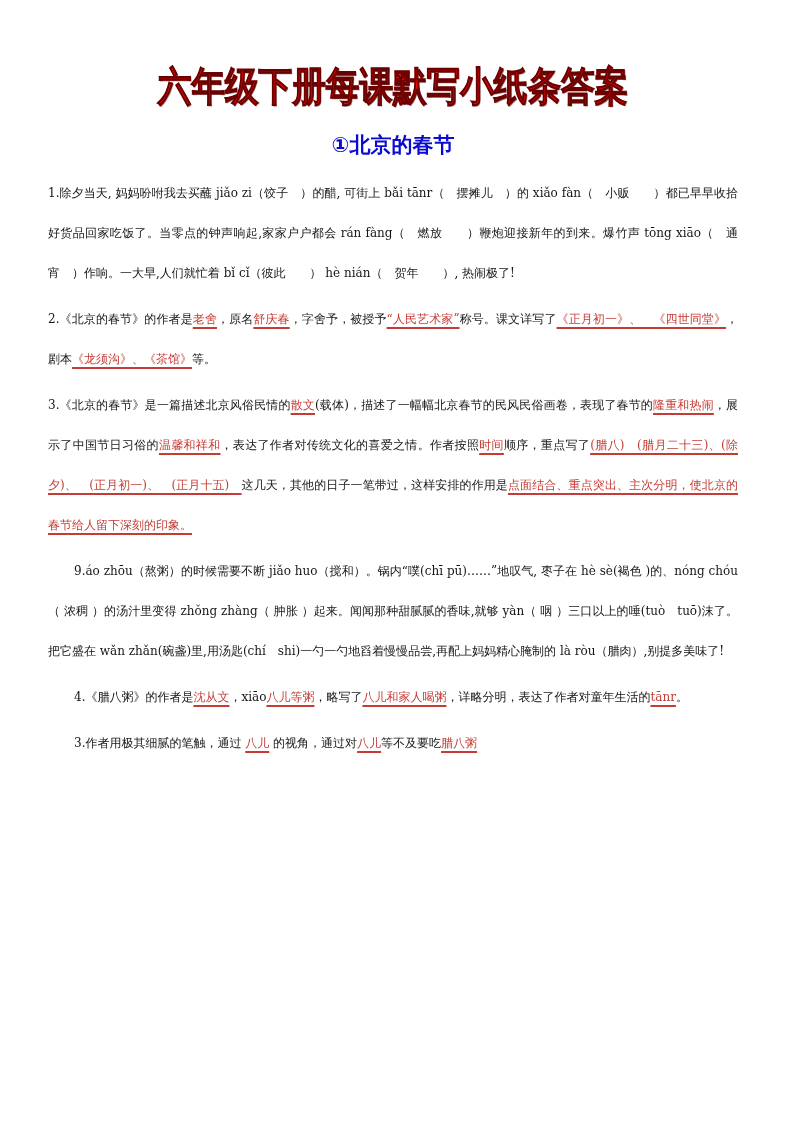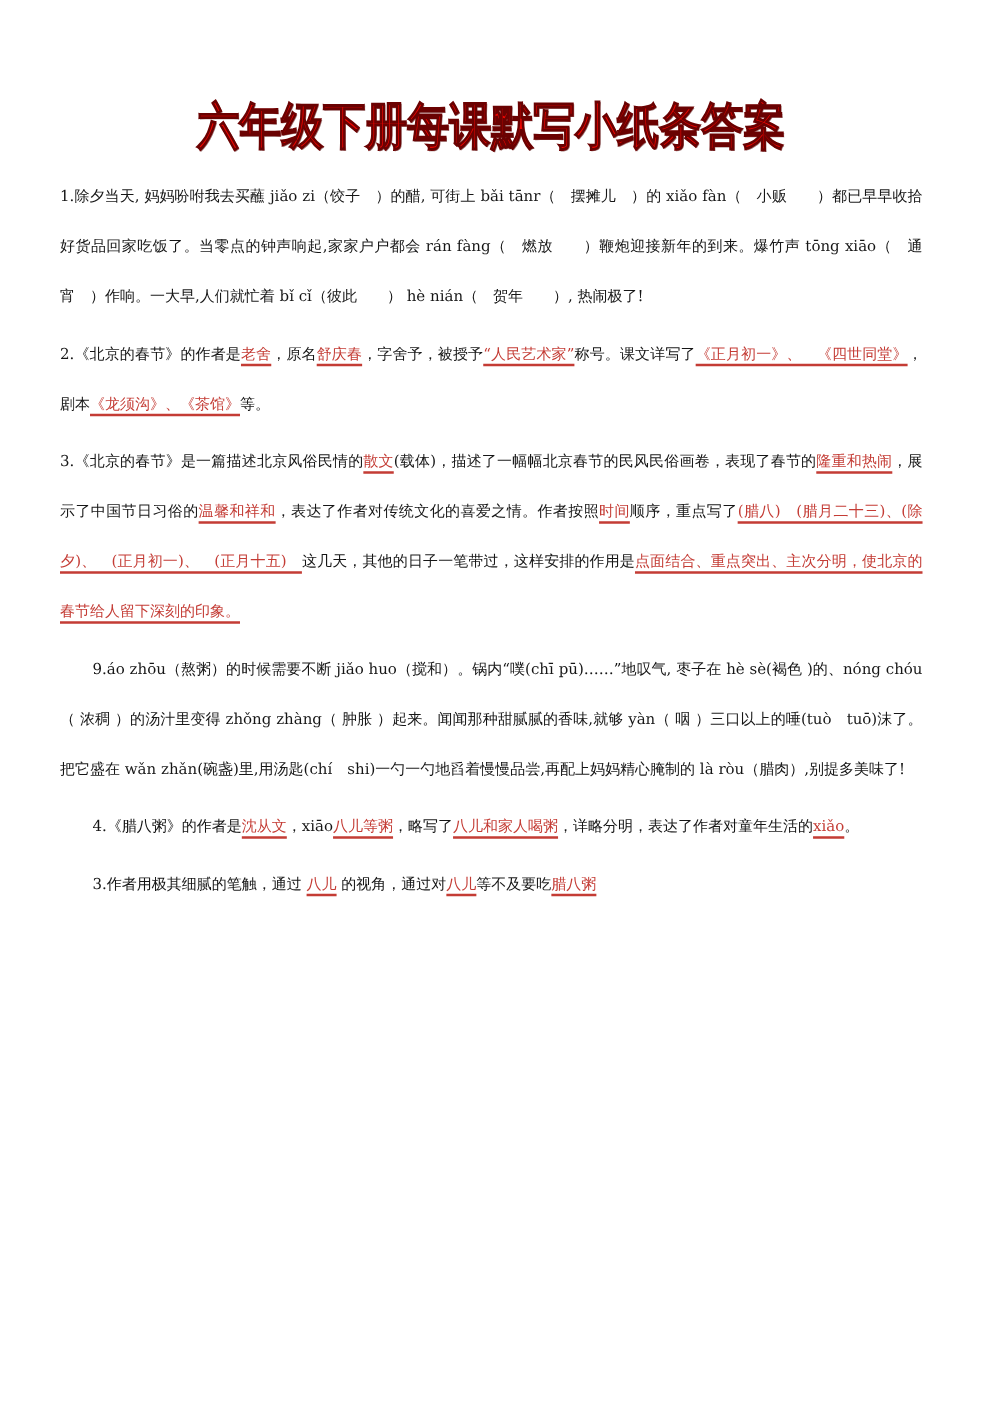--- a/index.html
+++ b/index.html
@@ -1,20 +1,20 @@
 <!DOCTYPE html>
 <html style="--title_red: #ee0500; --heading_blue: #0a0ad2; --answer_red: #c43c35; --body_text: #161616;"><head>
 <meta charset="utf-8">
 <style>
   html,body { margin:0; padding:0; background:#ffffff; }
   .page {
     position:relative;
     width:786px; height:1122px;
     box-sizing:border-box;
-    padding:73px 48px 0 48px;
+    padding:58px 48px 0 48px;
     background:#ffffff;
     font-family:"DejaVu Serif","Liberation Serif",serif;
     color:var(--body_text,#161616);
     overflow:hidden;
   }
   .doc-title {
     text-align:center;
     font-family:"DejaVu Sans","Liberation Sans",sans-serif;
     font-size:40px;
     font-weight:900;
@@ -50,20 +50,21 @@
     text-decoration-thickness:1.5px;
     text-underline-offset:4px;
   }
 </style>
 </head>
 <body>
 
 <div class="page">
   <div class="doc-title">六年级下册每课默写小纸条答案</div>
   <div id="doc-body">
+      <div class="section-heading">①北京的春节</div>
       <div class="para"><span>1.除夕当天, 妈妈吩咐我去买蘸 jiǎo zi（饺子　）的醋, 可街上 bǎi tānr（　摆摊儿　）的 xiǎo fàn（　小贩　　）都已早早收拾好货品回家吃饭了。当零点的钟声响起,家家户户都会 rán fàng（　燃放　　）鞭炮迎接新年的到来。爆竹声 tōng xiāo（　通宵　）作响。一大早,人们就忙着 bǐ cǐ（彼此　　） hè nián（　贺年　　）, 热闹极了!</span></div>
       <div class="para"><span>2.《北京的春节》的作者是</span><span class="red">老舍</span><span>，原名</span><span class="red">舒庆春</span><span>，字舍予，被授予</span><span class="red">“人民艺术家”</span><span>称号。课文详写了</span><span class="red">《正月初一》、　《四世同堂》</span><span>，剧本</span><span class="red">《龙须沟》、《茶馆》</span><span>等。</span></div>
       <div class="para"><span>3.《北京的春节》是一篇描述北京风俗民情的</span><span class="red">散文</span><span>(载体)，描述了一幅幅北京春节的民风民俗画卷，表现了春节的</span><span class="red">隆重和热闹</span><span>，展示了中国节日习俗的</span><span class="red">温馨和祥和</span><span>，表达了作者对传统文化的喜爱之情。作者按照</span><span class="red">时间</span><span>顺序，重点写了</span><span class="red">(腊八)　(腊月二十三)、(除夕)、　(正月初一)、　(正月十五)　</span><span>这几天，其他的日子一笔带过，这样安排的作用是</span><span class="red">点面结合、重点突出、主次分明，使北京的春节给人留下深刻的印象。</span></div>
       <div class="para indent"><span>9.áo zhōu（熬粥）的时候需要不断 jiǎo huo（搅和）。锅内“噗(chī pū)……”地叹气, 枣子在 hè sè(褐色 )的、nóng chóu（ 浓稠 ）的汤汁里变得 zhǒng zhàng（ 肿胀 ）起来。闻闻那种甜腻腻的香味,就够 yàn（ 咽 ）三口以上的唾(tuò　tuō)沫了。把它盛在 wǎn zhǎn(碗盏)里,用汤匙(chí　shi)一勺一勺地舀着慢慢品尝,再配上妈妈精心腌制的 là ròu（腊肉）,别提多美味了!</span></div>
-      <div class="para indent"><span>4.《腊八粥》的作者是</span><span class="red">沈从文</span><span>，xiāo</span><span class="red">八儿等粥</span><span>，略写了</span><span class="red">八儿和家人喝粥</span><span>，详略分明，表达了作者对童年生活的</span><span class="red">xiǎo</span><span>。</span></div>
+      <div class="para indent"><span>4.《腊八粥》的作者是</span><span class="red">沈从文</span><span>，xiāo</span><span class="red">八儿等粥</span><span>，略写了</span><span class="red">八儿和家人喝粥</span><span>，详略分明，表达了作者对童年生活的</span><span class="red">tānr</span><span>。</span></div>
       <div class="para indent"><span>3.作者用极其细腻的笔触，通过 </span><span class="red">八儿</span><span> 的视角，通过对</span><span class="red">八儿</span><span>等不及要吃</span><span class="red">腊八粥</span></div>
     </div>
 </div>
 
 </body></html>

